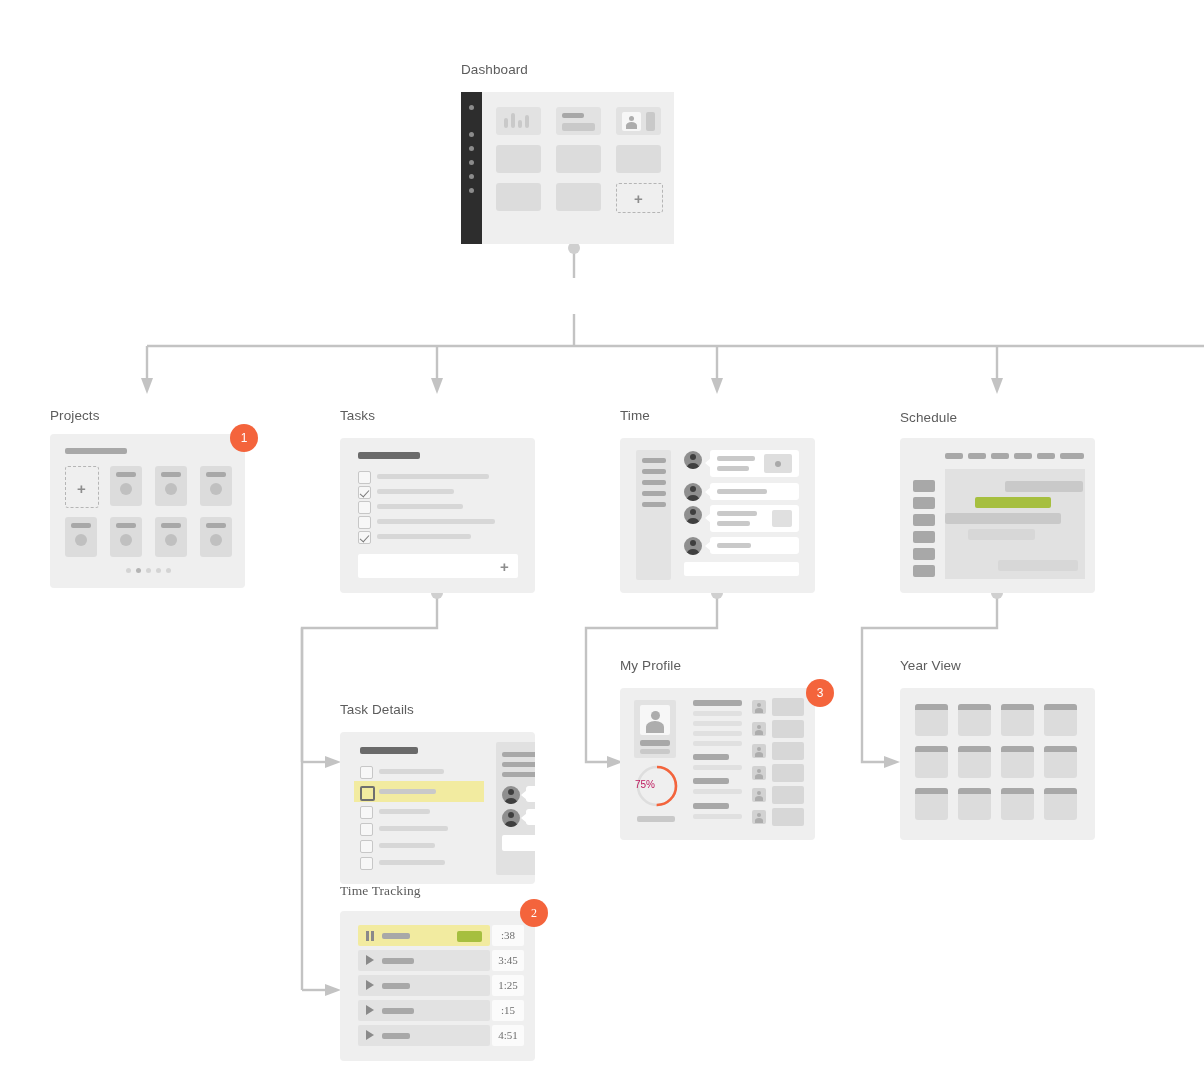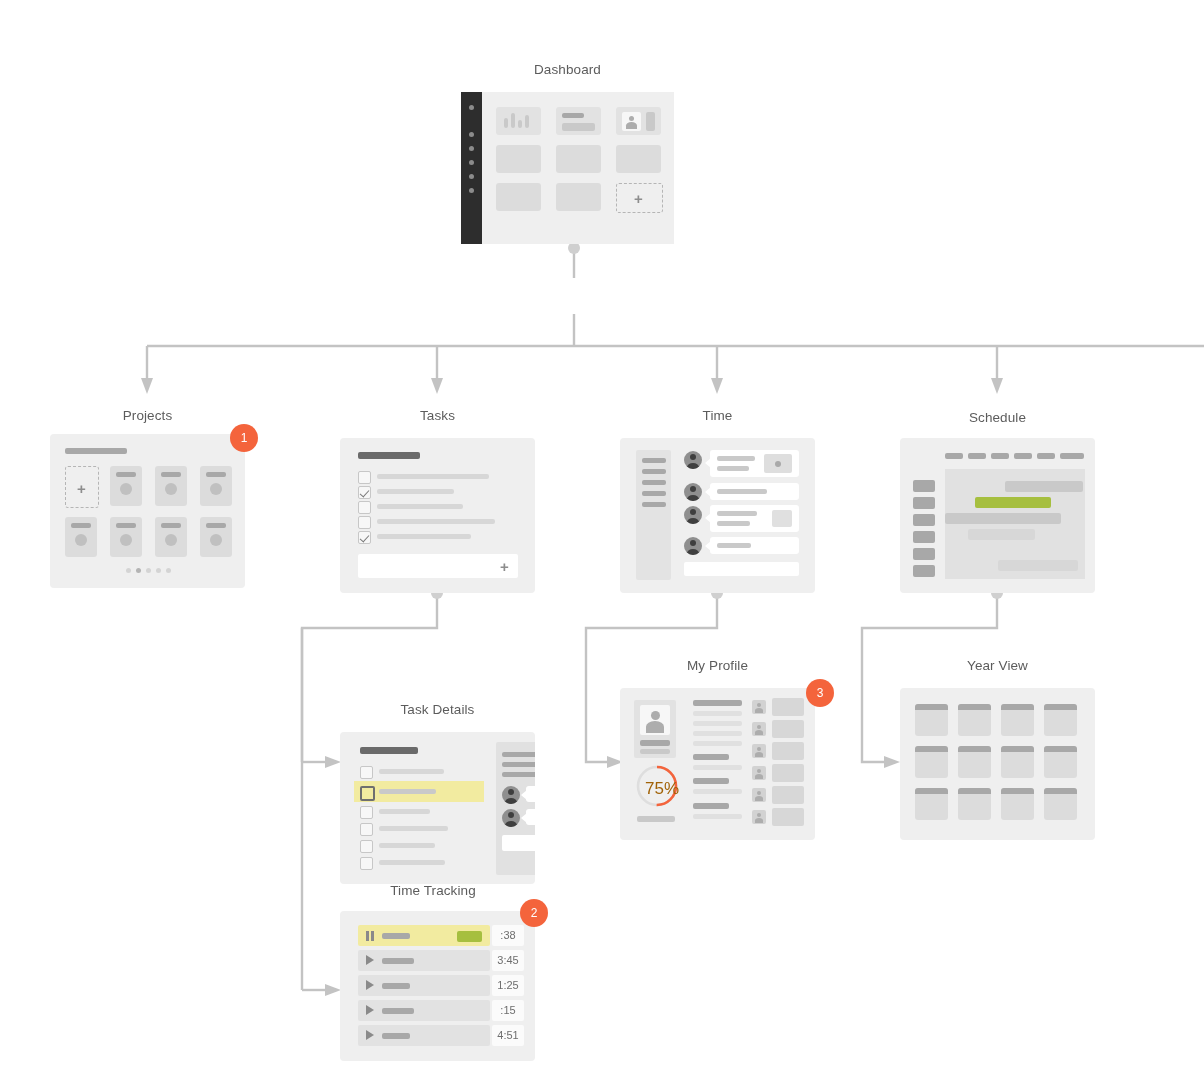--- a/index.html
+++ b/index.html
@@ -15,21 +15,21 @@
     background:#ffffff;
     overflow:hidden;
   }
   #wires{position:absolute;left:0;top:0;width:1204px;height:1080px;}
 
   
   .node{position:absolute;}
   .node-title{
     position:absolute;
     left:0;right:0;
-    text-align:center;
+    text-align:left;
     font-size:13.5px;
     color:#5c5c5c;
     letter-spacing:.1px;
     white-space:nowrap;
   }
   .card{
     position:absolute;
     background:#efefef;
     border-radius:4px;
     overflow:hidden;
@@ -86,22 +86,22 @@
     display:flex;align-items:center;justify-content:center;
     font-family:"Liberation Serif", serif;
     font-style:italic;
     font-size:13px;
     color:#8a8a8a;
   }
   .bubble{position:absolute;background:#ffffff;border-radius:3px;}
   .bubble .tail{position:absolute;left:-5px;top:8px;width:0;height:0;
      border-style:solid;border-width:5px 6px 5px 0;border-color:transparent #ffffff transparent transparent;}
   .pct{
-    position:absolute;text-align:right;
-    font-size:17px;color:#a16207;
+    position:absolute;text-align:left;
+    font-size:10px;color:#be185d;
   }
   .ttime{
     position:absolute;background:#fbfbfb;border-radius:2px;
     font-size:11px;color:#6e6e6e;text-align:center;
   }
   .ttime span{display:block;line-height:20px;}
   .trow{position:absolute;border-radius:2px;}
 </style>
 </head>
 <body>
@@ -462,21 +462,21 @@
       </div>
       <div class="tile" style="left:101px;top:100px;width:33px;height:32px;">
         <div class="bar g-mid" style="left:0;top:0;width:33px;height:6px;border-radius:3px 3px 0 0;"></div>
       </div>
       <div class="tile" style="left:144px;top:100px;width:33px;height:32px;">
         <div class="bar g-mid" style="left:0;top:0;width:33px;height:6px;border-radius:3px 3px 0 0;"></div>
       </div>
     </div>
   </div>
 
-  <div class="node" style="left:340px;top:883px;width:186px;height:178px;">
+  <div class="node" style="left:340px;top:883px;width:186px;height:178px;font-family:Liberation Serif, serif;">
     <div class="node-title" style="top:0;">Time Tracking</div>
     <div class="badge" style="left:180px;top:16px;">2</div>
     <div class="card" style="left:0;top:28px;width:195px;height:150px;">
 
       <div class="trow yellow" style="left:18px;top:14px;width:132px;height:21px;"></div>
       <div class="pause" style="left:26px;top:20px;width:9px;height:10px;">
         <i class="a"></i>
           <i class="b"></i>
       </div>
       <div class="bar g-mid" style="left:42px;top:22px;width:28px;height:6px;"></div>

